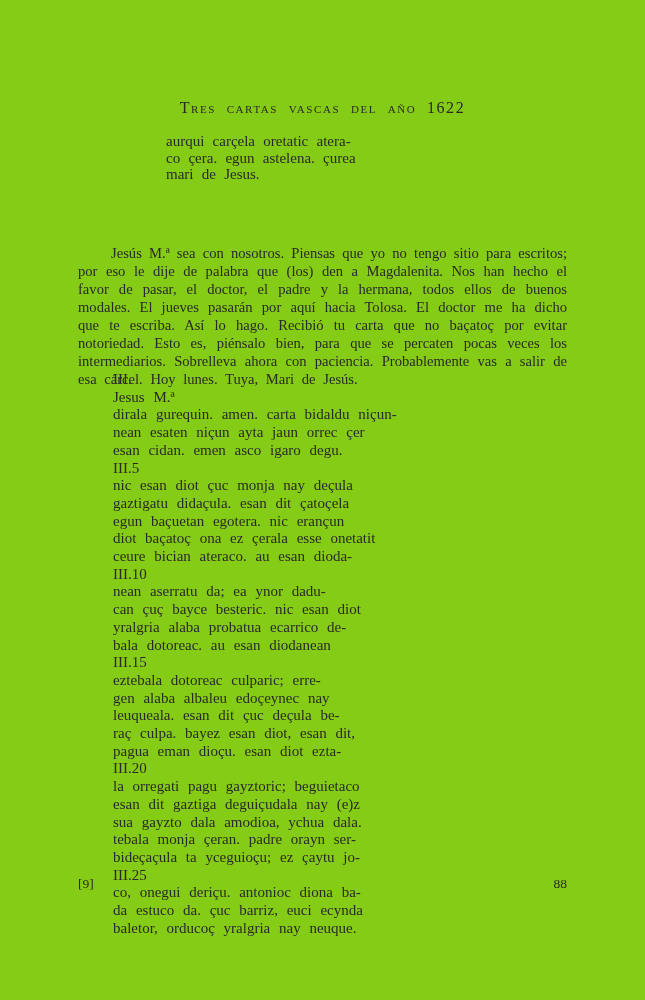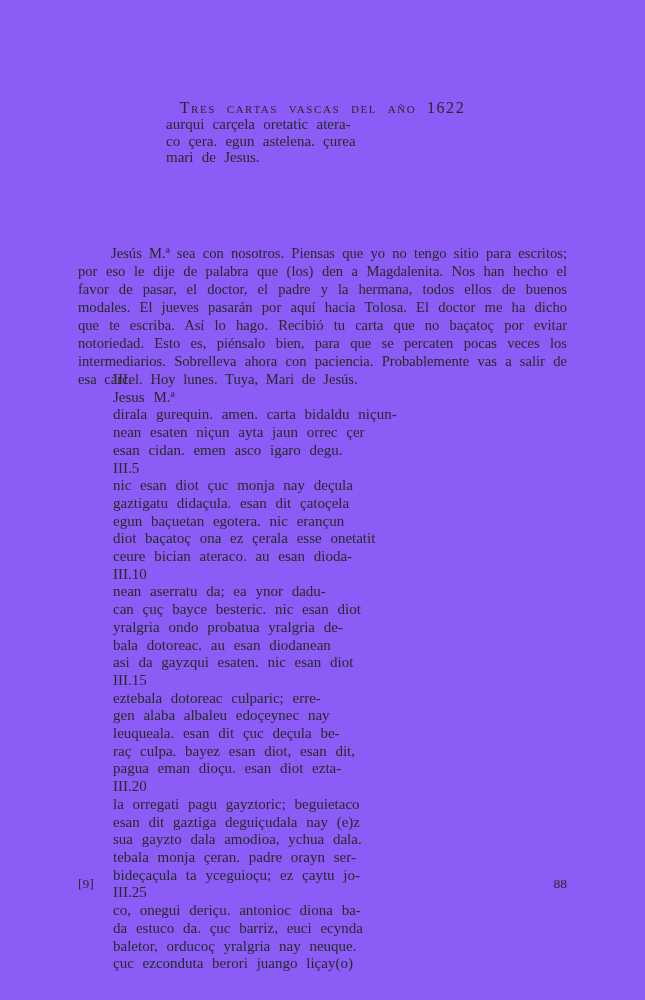--- a/index.html
+++ b/index.html
@@ -23,21 +23,21 @@
     left: 0;
     width: 645px;
     text-align: center;
     font-variant: small-caps;
     font-size: 16px;
     letter-spacing: 1.6px;
     word-spacing: 5px;
   }
   .opening-verse {
     position: absolute;
-    top: 116px;
+    top: 133px;
     left: 166px;
     font-size: 15px;
     line-height: 16.6px;
     word-spacing: 4.5px;
   }
   .paragraph {
     position: absolute;
     top: 204px;
     left: 78px;
     width: 489px;
@@ -75,21 +75,21 @@
     left: 78px;
     width: 489px;
     display: flex;
     justify-content: space-between;
     font-size: 13.5px;
   }
 </style>
 </head>
 <body>
 
-<div class="page" style="background: #8b5cf6; color: rgb(43, 41, 38);">
+<div class="page" style="background: #84cc16; color: rgb(43, 41, 38);">
 
   <div class="running-head">Tres cartas vascas del año 1622</div>
 
   <div class="opening-verse">
       <div class="verse-line">aurqui carçela oretatic atera-</div>
       <div class="verse-line">co çera. egun astelena. çurea</div>
       <div class="verse-line">mari de Jesus.</div>
     </div>
 
   <div class="paragraph">
@@ -143,29 +143,25 @@
       <div class="poem-row">
         <span class="poem-num">III.10</span>
         <span class="poem-text">nean aserratu da; ea ynor dadu-</span>
       </div>
       <div class="poem-row">
         <span class="poem-num"></span>
         <span class="poem-text">can çuç bayce besteric. nic esan diot</span>
       </div>
       <div class="poem-row">
         <span class="poem-num"></span>
-        <span class="poem-text">yralgria ondo probatua yralgria de-</span>
+        <span class="poem-text">yralgria alaba probatua ecarrico de-</span>
       </div>
       <div class="poem-row">
         <span class="poem-num"></span>
         <span class="poem-text">bala dotoreac. au esan diodanean</span>
-      </div>
-      <div class="poem-row">
-        <span class="poem-num"></span>
-        <span class="poem-text">asi da gayzqui esaten. nic esan diot</span>
       </div>
       <div class="poem-row">
         <span class="poem-num">III.15</span>
         <span class="poem-text">eztebala dotoreac culparic; erre-</span>
       </div>
       <div class="poem-row">
         <span class="poem-num"></span>
         <span class="poem-text">gen alaba albaleu edoçeynec nay</span>
       </div>
       <div class="poem-row">
@@ -207,21 +203,20 @@
       <div class="poem-row">
         <span class="poem-num"></span>
         <span class="poem-text">da estuco da. çuc barriz, euci ecynda</span>
       </div>
       <div class="poem-row">
         <span class="poem-num"></span>
         <span class="poem-text">baletor, orducoç yralgria nay neuque.</span>
       </div>
       <div class="poem-row">
         <span class="poem-num"></span>
-        <span class="poem-text">çuc ezconduta berori juango liçay(o)</span>
       </div>
     </div>
 
   <div class="footer">
     <span>[9]</span>
     <span>88</span>
   </div>
 
 </div>
 

